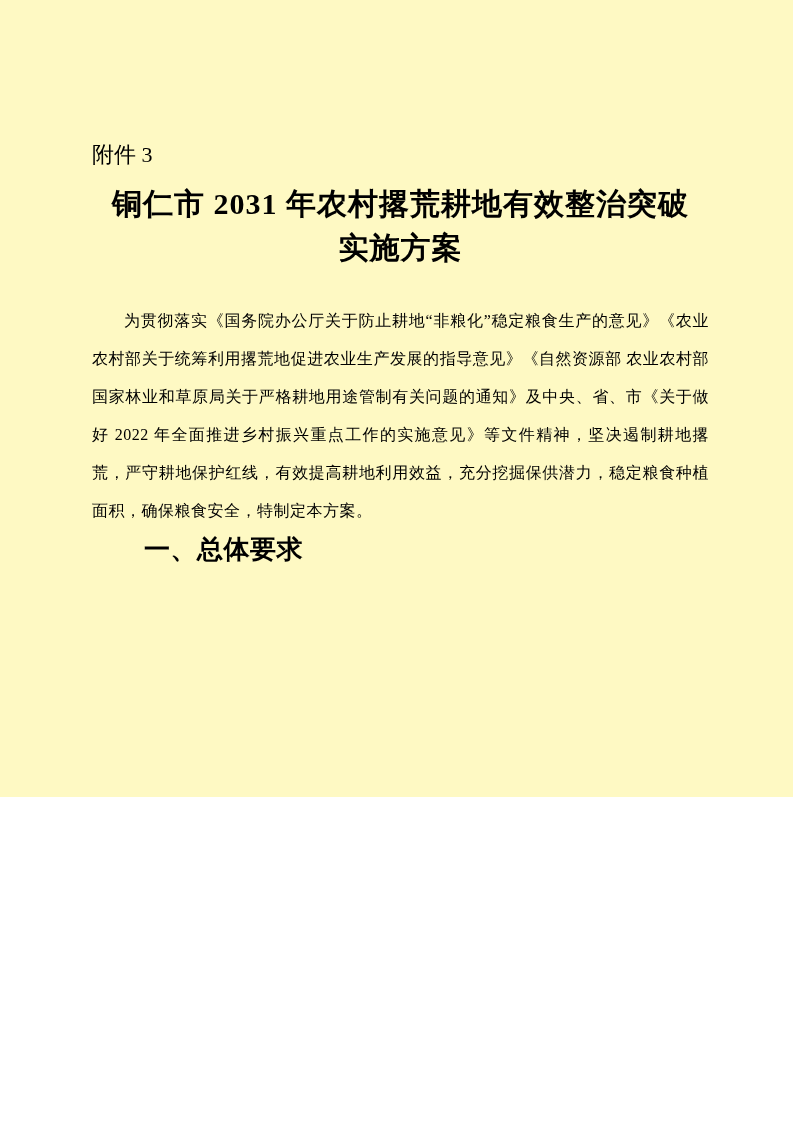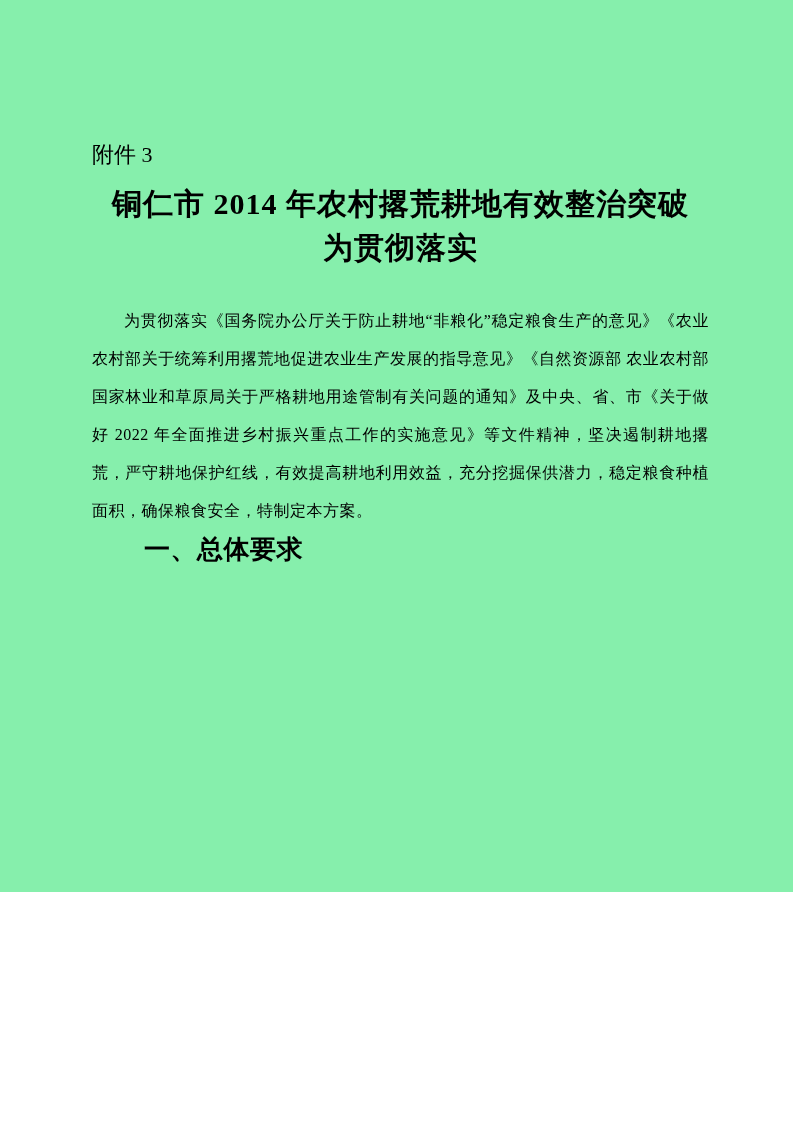--- a/index.html
+++ b/index.html
@@ -3,22 +3,22 @@
 <meta charset="utf-8">
 <style>
   html, body {
     margin: 0;
     padding: 0;
     background: #ffffff;
   }
   .page {
     position: relative;
     width: 793px;
-    height: 892px;
-    background: #86efac;
+    height: 797px;
+    background: #fef9c3;
     color: #000000;
     box-sizing: border-box;
     padding: 142px 84px 0 92px;
     font-family: "Liberation Serif", "DejaVu Serif", serif;
     overflow: hidden;
   }
   .attachment {
     font-size: 22px;
     line-height: 26px;
     font-family: "Liberation Serif", "DejaVu Serif", serif;
@@ -67,22 +67,22 @@
   }
 </style>
 </head>
 <body>
 
 <div class="page">
 
   <div class="attachment">附件 3</div>
 
   <h1 class="doc-title">
-    <span class="title-line">铜仁市 2014 年农村撂荒耕地有效整治突破</span>
-    <span class="title-line">为贯彻落实</span>
+    <span class="title-line">铜仁市 2031 年农村撂荒耕地有效整治突破</span>
+    <span class="title-line">实施方案</span>
   </h1>
 
   <p class="body-text first-para">为贯彻落实《国务院办公厅关于防止耕地“非粮化”稳定粮食生产的意见》《农业农村部关于统筹利用撂荒地促进农业生产发展的指导意见》《自然资源部 农业农村部 国家林业和草原局关于严格耕地用途管制有关问题的通知》及中央、省、市《关于做好 2022 年全面推进乡村振兴重点工作的实施意见》等文件精神，坚决遏制耕地撂荒，严守耕地保护红线，有效提高耕地利用效益，充分挖掘保供潜力，稳定粮食种植面积，确保粮食安全，特制定本方案。</p>
 
   <h2 class="section-heading">一、总体要求</h2>
 
 
 
   <div class="page-number">– 22 –</div>
 

